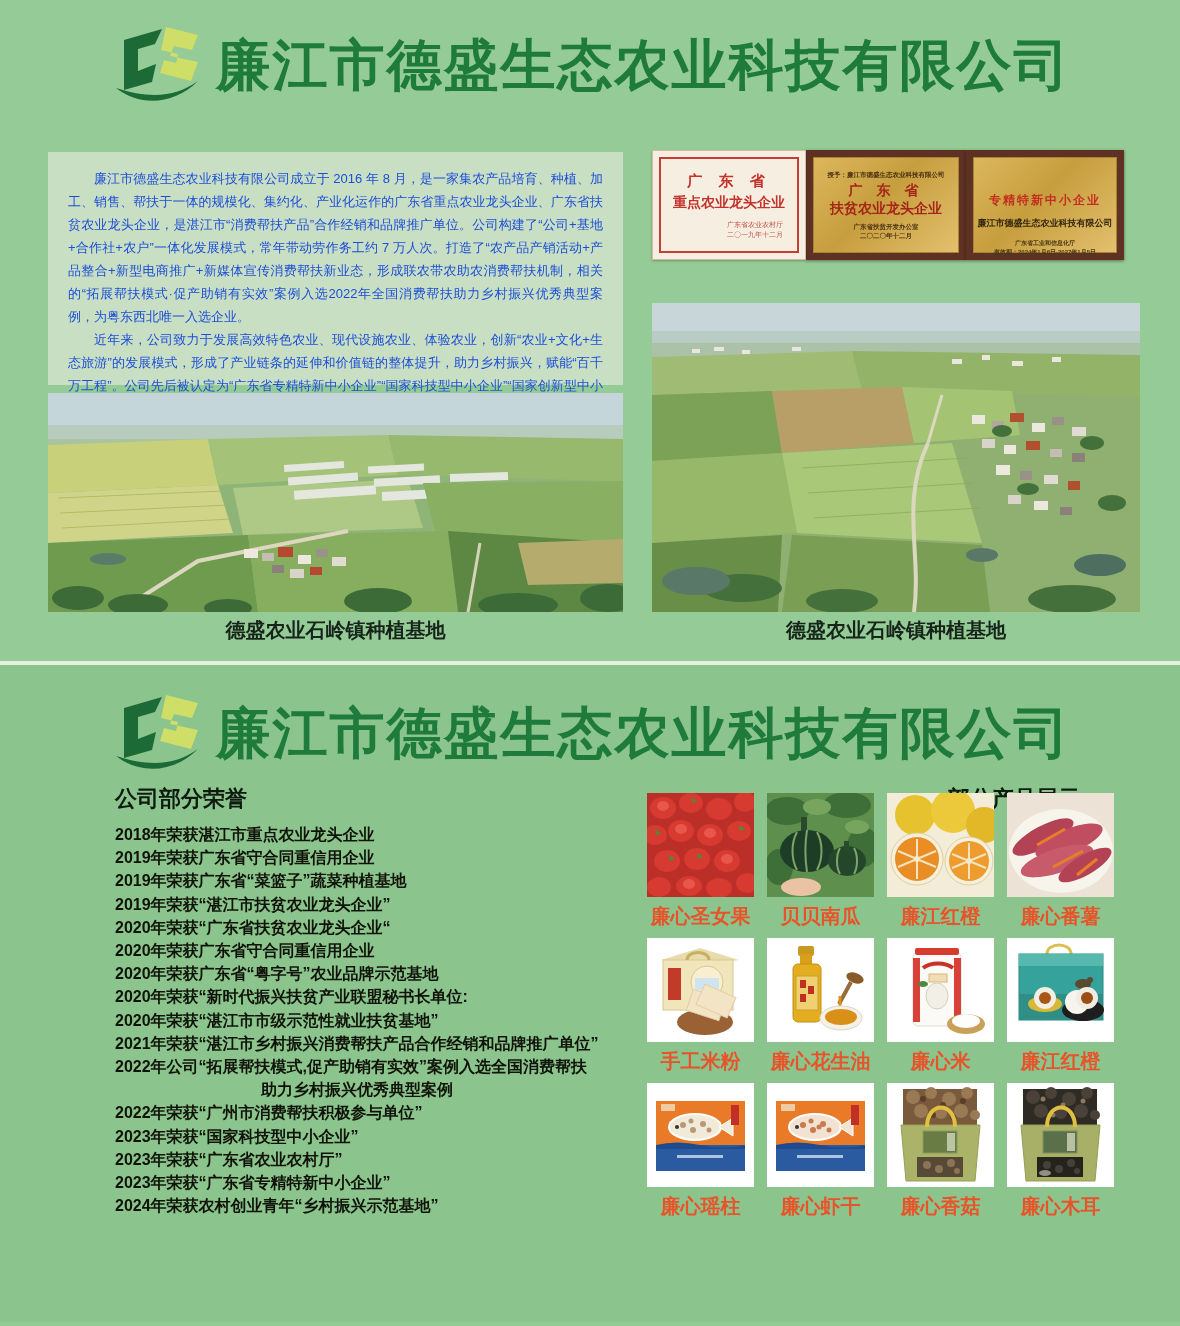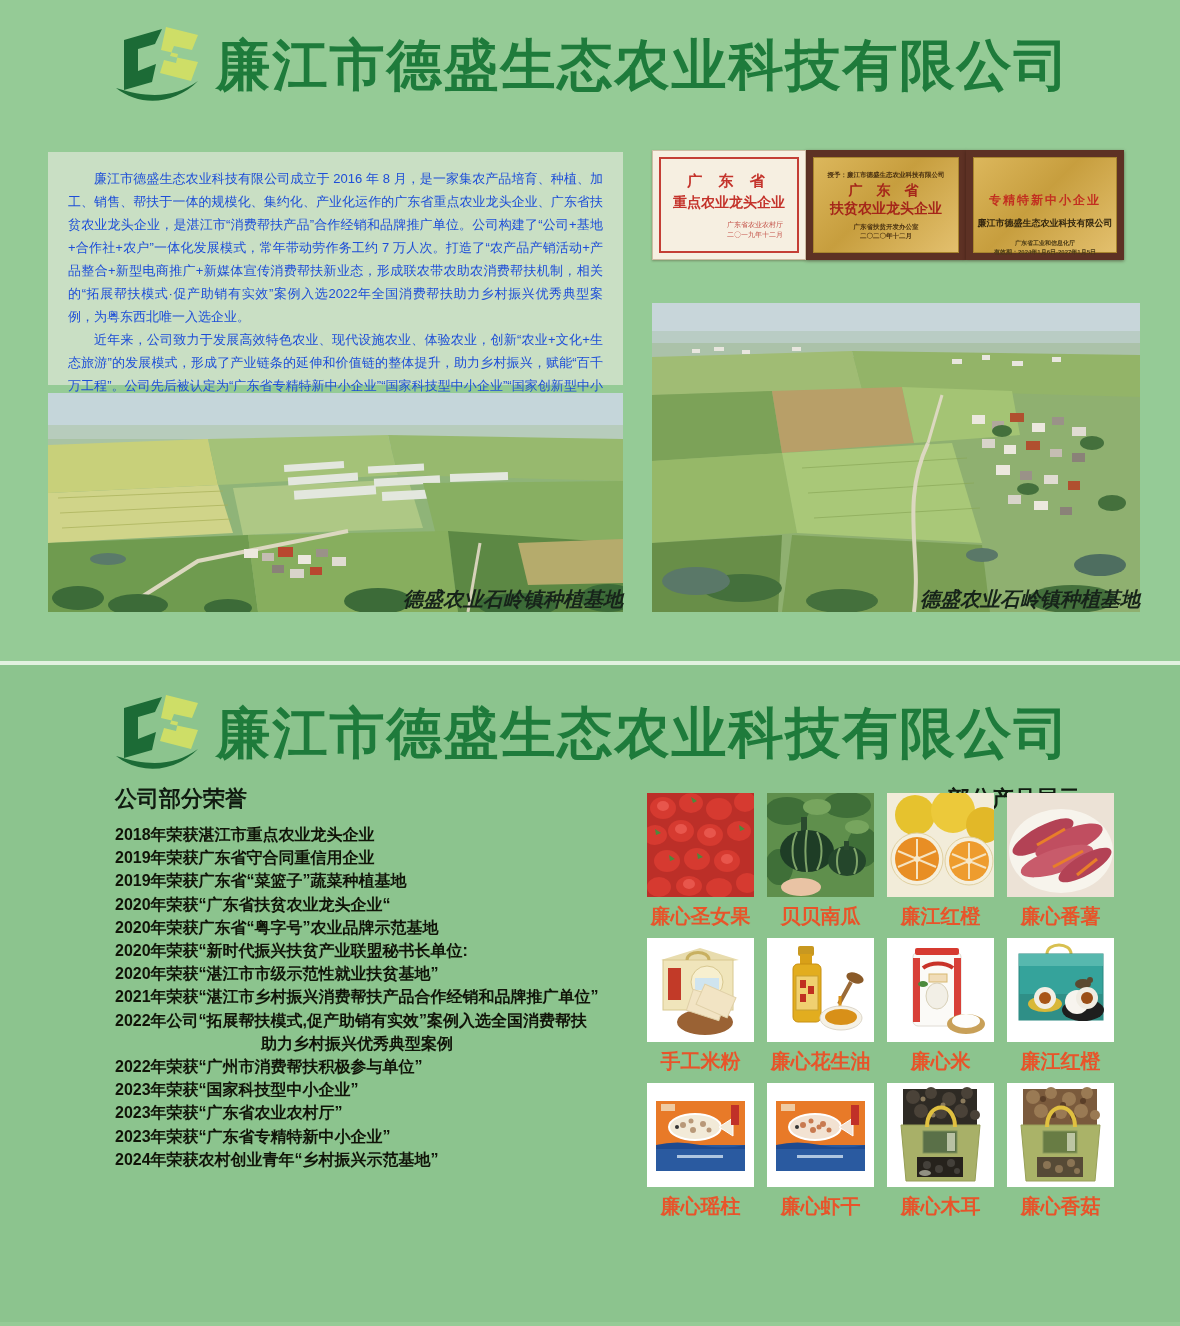--- a/index.html
+++ b/index.html
@@ -39,21 +39,21 @@
   .plaque2 .ft{font-size:6.5px;color:#4a3110;line-height:9px;margin-top:4px;font-weight:bold;}
   .plaque3{width:158px;}
   .plaque3 .l1{color:#c22f20;font-weight:bold;font-size:12px;letter-spacing:2px;margin-top:39px;}
   .plaque3 .l2{color:#33260e;font-weight:bold;font-size:9px;margin-top:8px;white-space:nowrap;}
   .plaque3 .ft{font-size:6px;color:#4a3a16;line-height:9px;margin-top:9px;font-weight:bold;}
 
   .photo{position:absolute;margin:0;overflow:hidden;background:#7fa861;}
   .photo svg{display:block;}
   .photo-left{left:48px;top:393px;width:575px;height:219px;}
   .photo-right{left:652px;top:303px;width:488px;height:309px;}
-  .photo-caption{position:absolute;top:586px;font-size:20px;font-weight:bold;color:#17241a;text-align:right;font-style:italic;}
+  .photo-caption{position:absolute;top:617px;font-size:20px;font-weight:bold;color:#17241a;text-align:center;}
   .cap-left{left:48px;width:575px;}
   .cap-right{left:652px;width:488px;}
 
   .sub-heading{position:absolute;font-size:22px;font-weight:bold;color:#101b10;white-space:nowrap;}
   .honors-heading{left:115px;top:784px;}
   .products-heading{left:948px;top:784px;}
 
   .honors-list{position:absolute;left:115px;top:823px;width:545px;color:#101408;}
   .honor-line{font-size:16px;line-height:23.2px;font-weight:bold;white-space:nowrap;}
   .honor-line.cont{padding-left:146px;}
@@ -258,21 +258,23 @@
     <div class="brand-title">廉江市德盛生态农业科技有限公司</div>
   </div>
 
   <div class="sub-heading honors-heading">公司部分荣誉</div>
   <div class="sub-heading products-heading">部分产品展示</div>
 
   <div class="honors-list">
       <div class="honor-line">2018年荣获湛江市重点农业龙头企业</div>
       <div class="honor-line">2019年荣获广东省守合同重信用企业</div>
       <div class="honor-line">2019年荣获广东省“菜篮子”蔬菜种植基地</div>
+      <div class="honor-line">2019年荣获“湛江市扶贫农业龙头企业”</div>
       <div class="honor-line">2020年荣获“广东省扶贫农业龙头企业“</div>
+      <div class="honor-line">2020年荣获广东省守合同重信用企业</div>
       <div class="honor-line">2020年荣获广东省“粤字号”农业品牌示范基地</div>
       <div class="honor-line">2020年荣获“新时代振兴扶贫产业联盟秘书长单位:</div>
       <div class="honor-line">2020年荣获“湛江市市级示范性就业扶贫基地”</div>
       <div class="honor-line">2021年荣获“湛江市乡村振兴消费帮扶产品合作经销和品牌推广单位”</div>
       <div class="honor-line">2022年公司“拓展帮扶模式,促产助销有实效”案例入选全国消费帮扶</div>
       <div class="honor-line cont">助力乡村振兴优秀典型案例</div>
       <div class="honor-line">2022年荣获“广州市消费帮扶积极参与单位”</div>
       <div class="honor-line">2023年荣获“国家科技型中小企业”</div>
       <div class="honor-line">2023年荣获“广东省农业农村厅”</div>
       <div class="honor-line">2023年荣获“广东省专精特新中小企业”</div>
@@ -528,20 +530,58 @@
           <rect x="30" y="72" width="46" height="3" fill="#cfe0f0" opacity=".8"></rect>
         </svg>
       </div>
       <div class="plabel">廉心虾干</div>
     </div>
 
     <div class="product-card">
       <div class="pimg">
         <svg viewBox="0 0 107 104">
           <rect width="107" height="104" fill="#ffffff"></rect>
+          <rect x="16" y="6" width="74" height="38" fill="#7a5a3c"></rect>
+          <g fill="#9a7a54">
+              <circle cx="26" cy="14" r="7"></circle>
+              <circle cx="44" cy="10" r="6"></circle>
+              <circle cx="62" cy="16" r="7"></circle>
+              <circle cx="80" cy="10" r="6"></circle>
+              <circle cx="34" cy="28" r="7"></circle>
+              <circle cx="54" cy="30" r="6"></circle>
+              <circle cx="74" cy="28" r="7"></circle>
+              <circle cx="88" cy="32" r="5"></circle>
+            </g>
+          <g fill="#5a3e28">
+              <circle cx="36" cy="16" r="3"></circle>
+              <circle cx="56" cy="22" r="3"></circle>
+              <circle cx="76" cy="18" r="3"></circle>
+              <circle cx="46" cy="32" r="3"></circle>
+              <circle cx="66" cy="34" r="3"></circle>
+            </g>
+          <polygon points="14,42 93,42 88,98 19,98" fill="#aab368" stroke="#98a058"></polygon>
+          <path d="M40,44 C40,18 68,18 68,44" stroke="#e0c040" stroke-width="4" fill="none"></path>
+          <rect x="36" y="48" width="34" height="22" fill="#687c44" stroke="#8a9a5c"></rect>
+          <rect x="60" y="50" width="8" height="18" fill="#dfe4cc" opacity=".7"></rect>
+          <rect x="30" y="74" width="46" height="20" fill="#564a36"></rect>
+          <g fill="#8a7454">
+              <circle cx="40" cy="82" r="4"></circle>
+              <circle cx="52" cy="86" r="4"></circle>
+              <circle cx="64" cy="80" r="4"></circle>
+              <circle cx="70" cy="88" r="3"></circle>
+            </g>
+        </svg>
+      </div>
+      <div class="plabel">廉心香菇</div>
+    </div>
+
+    <div class="product-card">
+      <div class="pimg">
+        <svg viewBox="0 0 107 104">
+          <rect width="107" height="104" fill="#ffffff"></rect>
           <rect x="16" y="6" width="74" height="38" fill="#2e2a24"></rect>
           <g fill="#4a4238">
               <circle cx="26" cy="14" r="7"></circle>
               <circle cx="44" cy="10" r="6"></circle>
               <circle cx="62" cy="16" r="7"></circle>
               <circle cx="80" cy="10" r="6"></circle>
               <circle cx="34" cy="28" r="7"></circle>
               <circle cx="54" cy="30" r="6"></circle>
               <circle cx="74" cy="28" r="7"></circle>
               <circle cx="88" cy="32" r="5"></circle>
@@ -562,52 +602,14 @@
               <circle cx="52" cy="86" r="4"></circle>
               <circle cx="64" cy="80" r="4"></circle>
               <circle cx="70" cy="88" r="3"></circle>
             </g>
           <ellipse cx="38" cy="90" rx="6" ry="3" fill="#d8dcc8" opacity=".6"></ellipse>
         </svg>
       </div>
       <div class="plabel">廉心木耳</div>
     </div>
 
-    <div class="product-card">
-      <div class="pimg">
-        <svg viewBox="0 0 107 104">
-          <rect width="107" height="104" fill="#ffffff"></rect>
-          <rect x="16" y="6" width="74" height="38" fill="#7a5a3c"></rect>
-          <g fill="#9a7a54">
-              <circle cx="26" cy="14" r="7"></circle>
-              <circle cx="44" cy="10" r="6"></circle>
-              <circle cx="62" cy="16" r="7"></circle>
-              <circle cx="80" cy="10" r="6"></circle>
-              <circle cx="34" cy="28" r="7"></circle>
-              <circle cx="54" cy="30" r="6"></circle>
-              <circle cx="74" cy="28" r="7"></circle>
-              <circle cx="88" cy="32" r="5"></circle>
-            </g>
-          <g fill="#5a3e28">
-              <circle cx="36" cy="16" r="3"></circle>
-              <circle cx="56" cy="22" r="3"></circle>
-              <circle cx="76" cy="18" r="3"></circle>
-              <circle cx="46" cy="32" r="3"></circle>
-              <circle cx="66" cy="34" r="3"></circle>
-            </g>
-          <polygon points="14,42 93,42 88,98 19,98" fill="#aab368" stroke="#98a058"></polygon>
-          <path d="M40,44 C40,18 68,18 68,44" stroke="#e0c040" stroke-width="4" fill="none"></path>
-          <rect x="36" y="48" width="34" height="22" fill="#687c44" stroke="#8a9a5c"></rect>
-          <rect x="60" y="50" width="8" height="18" fill="#dfe4cc" opacity=".7"></rect>
-          <rect x="30" y="74" width="46" height="20" fill="#564a36"></rect>
-          <g fill="#8a7454">
-              <circle cx="40" cy="82" r="4"></circle>
-              <circle cx="52" cy="86" r="4"></circle>
-              <circle cx="64" cy="80" r="4"></circle>
-              <circle cx="70" cy="88" r="3"></circle>
-            </g>
-        </svg>
-      </div>
-      <div class="plabel">廉心香菇</div>
-    </div>
-
   </div>
 </div>
 
 </body></html>

